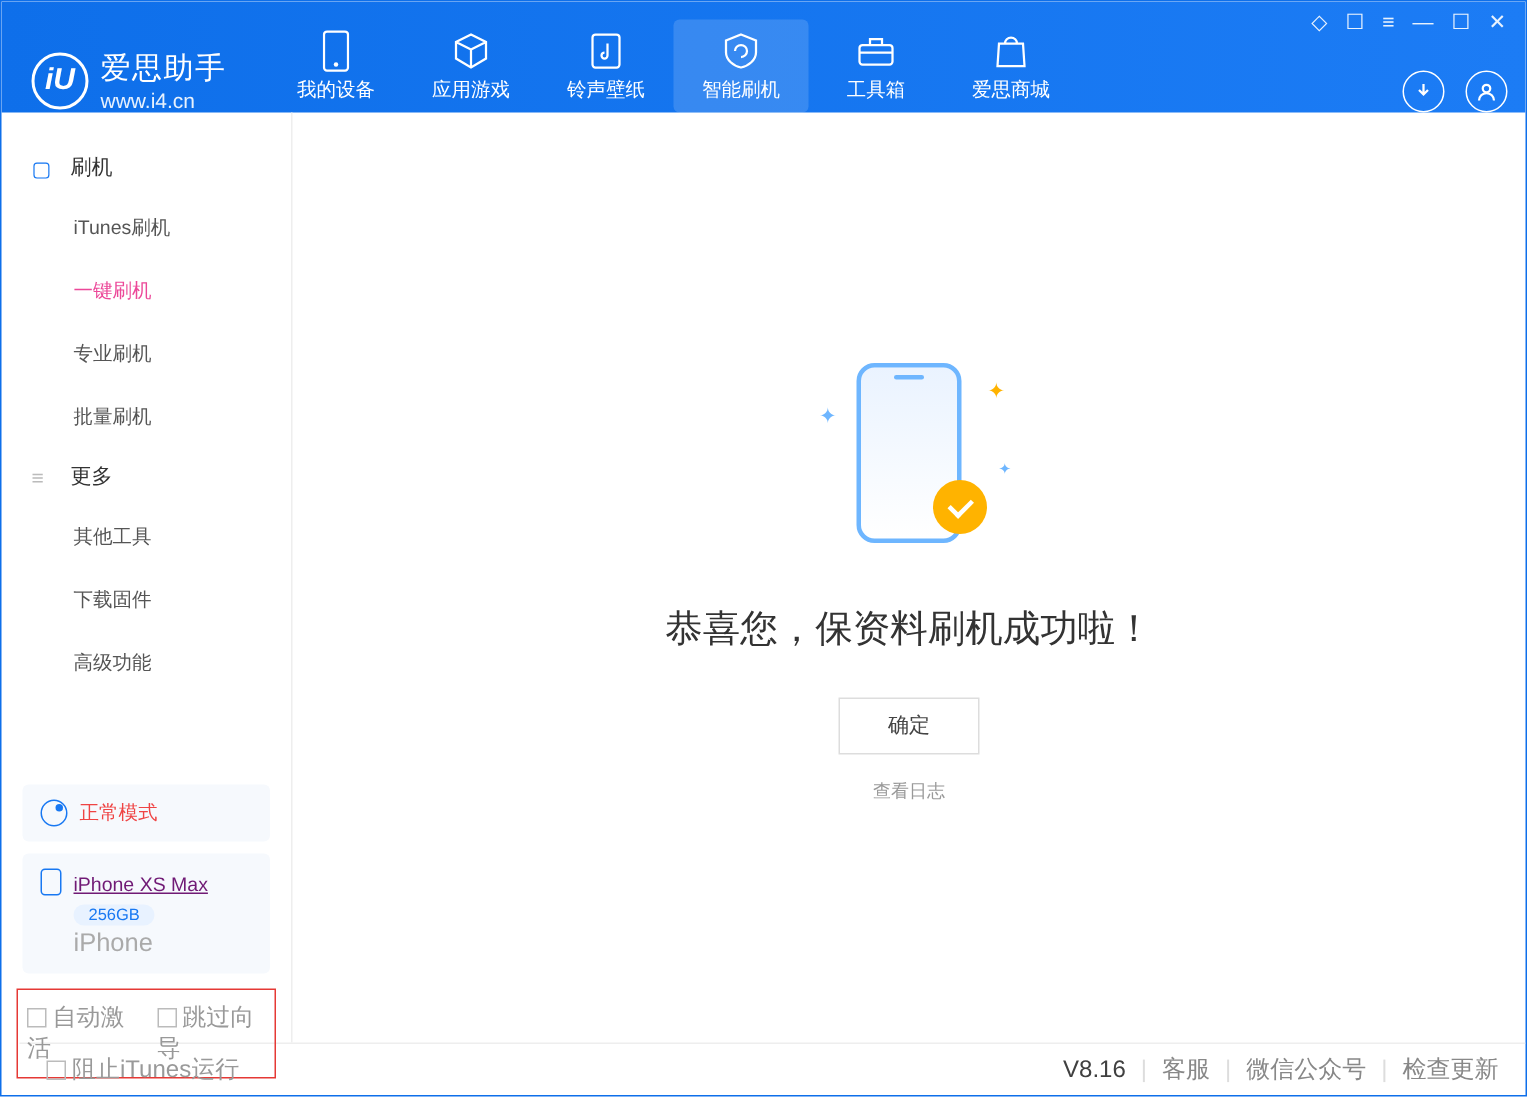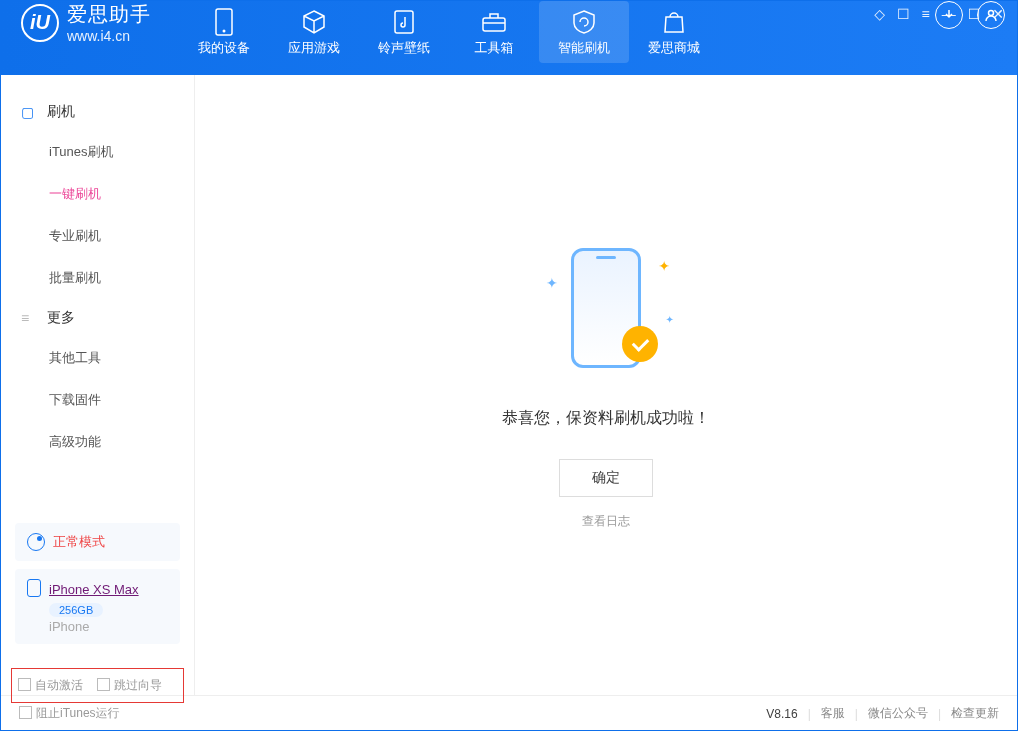--- a/index.html
+++ b/index.html
@@ -1,18 +1,18 @@
 <!DOCTYPE html>
 <html><head>
 <meta charset="utf-8">
 <style>
 * { margin: 0; padding: 0; box-sizing: border-box; font-family: "Microsoft YaHei", Arial, sans-serif; }
 body { background: #fff; width: 1018px; height: 731px; overflow: hidden; border: 1px solid #0e6fea; }
 
-.header { height: 74px; background: linear-gradient(to right, #0e6fea, #1c7cf5); display: flex; align-items: flex-start; padding: 0 12px; color: #fff; }
+.header { height: 74px; background: linear-gradient(to right, #0e6fea, #1c7cf5); display: flex; align-items: flex-end; padding: 0 12px; color: #fff; }
 .logo-area { display: flex; align-items: center; margin-right: 28px; margin-left: 8px; }
 .logo-circle { width: 38px; height: 38px; border: 2px solid #fff; border-radius: 50%; display: flex; align-items: center; justify-content: center; font-weight: bold; font-size: 20px; font-style: italic; }
 .logo-text { margin-left: 8px; }
 .logo-text .cn { font-size: 20px; font-weight: 500; letter-spacing: 1px; }
 .logo-text .url { font-size: 14px; opacity: .9; }
 .nav { display: flex; }
 .nav-item { width: 90px; text-align: center; cursor: pointer; padding: 6px 0; }
 .nav-item.active { background: rgba(255,255,255,0.15); border-radius: 4px; }
 .nav-icon { height: 30px; display: flex; align-items: center; justify-content: center; }
 .nav-label { font-size: 13px; margin-top: 2px; }
@@ -28,40 +28,40 @@
 .sub-item { padding: 12px 20px 12px 48px; cursor: pointer; color: #555; }
 .sub-item.active { color: #ec4899; }
 
 .mode-box, .device-box { margin: 0 14px 8px; background: #f6f9fd; border-radius: 4px; padding: 10px 12px; font-size: 13px; }
 .mode-box { display: flex; align-items: center; color: #ef4444; margin-top: 60px; }
 .mode-ic { width: 18px; height: 18px; border: 1.5px solid #1878f2; border-radius: 50%; margin-right: 8px; position: relative; }
 .mode-ic::after { content: ''; position: absolute; width: 5px; height: 5px; background: #1878f2; border-radius: 50%; top: 2px; right: 2px; }
 .device-box .dev-name { color: #701a75; font-weight: 500; display: flex; align-items: flex-end; text-decoration: underline; }
 .dev-ic { width: 14px; height: 18px; border: 1.5px solid #1878f2; border-radius: 3px; margin-right: 8px; }
 .cap-badge { display: inline-block; background: #e8f2ff; color: #1878f2; border-radius: 10px; padding: 1px 10px; font-size: 11px; margin: 6px 0 2px 22px; }
-.dev-type { color: #aaa; font-size: 13px; margin-left: 22px; }
-
-.red-box { border: 1.5px solid #e53935; margin: 24px 10px 0; padding: 8px 6px; display: flex; gap: 14px; font-size: 12px; color: #999; }
+.dev-type { color: #aaa; font-size: 17px; margin-left: 22px; }
+
+.red-box { border: 1.5px solid #e53935; margin: 10px 10px 0; padding: 8px 6px; display: flex; gap: 14px; font-size: 16px; color: #999; }
 .cb { width: 13px; height: 13px; border: 1px solid #bbb; display: inline-block; margin-right: 4px; vertical-align: -2px; }
 
 .main { flex: 1; display: flex; flex-direction: column; align-items: center; justify-content: center; }
 .illus { position: relative; width: 140px; height: 140px; margin-bottom: 28px; }
 .phone { position: absolute; left: 35px; top: 8px; width: 70px; height: 120px; border: 3px solid #6eb6ff; border-radius: 12px; background: linear-gradient(#eaf3ff, #fff); }
 .phone::before { content: ''; position: absolute; top: 5px; left: 22px; width: 20px; height: 3px; background: #6eb6ff; border-radius: 2px; }
 .badge { position: absolute; right: 18px; bottom: 18px; width: 36px; height: 36px; background: #ffb300; border-radius: 50%; display: flex; align-items: center; justify-content: center; }
 .badge::after { content: ''; width: 12px; height: 7px; border-left: 3px solid #fff; border-bottom: 3px solid #fff; transform: rotate(-45deg); margin-top: -3px; }
 .spark { position: absolute; color: #ffb300; font-size: 14px; }
 .spark.s1 { left: 10px; top: 35px; color: #6eb6ff; }
 .spark.s2 { right: 6px; top: 18px; }
 .spark.s3 { right: 2px; bottom: 55px; color: #6eb6ff; font-size: 10px; }
-.success-text { font-size: 16px; color: #333; margin-bottom: 30px; }
+.success-text { font-size: 25px; color: #333; margin-bottom: 30px; }
 .ok-btn { border: 1px solid #ddd; background: #fff; padding: 9px 32px; font-size: 14px; color: #444; cursor: pointer; margin-bottom: 16px; }
 .log-link { font-size: 12px; color: #999; cursor: pointer; }
 
-.footer { height: 36px; border-top: 1px solid #eee; display: flex; align-items: center; padding: 0 18px; font-size: 12px; color: #999; }
+.footer { height: 36px; border-top: 1px solid #eee; display: flex; align-items: center; padding: 0 18px; font-size: 16px; color: #999; margin-left: 12px; }
 .footer .cb { vertical-align: -2px; }
 .footer-right { margin-left: auto; display: flex; align-items: center; gap: 10px; }
 .footer-right .sep { color: #ddd; }
 .footer-right a { color: #888; cursor: pointer; }
 .ver { color: #404040; }
 </style>
 </head>
 <body>
 
 <div class="win-ctrls">
@@ -101,37 +101,37 @@
     </div>
     <div class="nav-item">
       <div class="nav-icon">
           <svg width="22" height="26" viewBox="0 0 22 26">
             <rect x="2" y="2" width="18" height="22" rx="2" fill="none" stroke="#fff" stroke-width="1.5"></rect>
             <path d="M12 8 L12 16 A2 2 0 1 1 10 14" fill="none" stroke="#fff" stroke-width="1.5"></path>
           </svg>
         </div>
       <div class="nav-label">铃声壁纸</div>
     </div>
+    <div class="nav-item active">
+      <div class="nav-icon">
+          <svg width="26" height="26" viewBox="0 0 26 26">
+            <path d="M13 2 L23 6 L23 14 C23 19 18 23 13 24 C8 23 3 19 3 14 L3 6 Z" fill="none" stroke="#fff" stroke-width="1.5"></path>
+            <path d="M9 13 A4 4 0 1 1 13 17" fill="none" stroke="#fff" stroke-width="1.5"></path>
+          </svg>
+        </div>
+      <div class="nav-label">智能刷机</div>
+    </div>
     <div class="nav-item">
       <div class="nav-icon">
           <svg width="26" height="22" viewBox="0 0 26 22">
             <rect x="2" y="7" width="22" height="13" rx="2" fill="none" stroke="#fff" stroke-width="1.5"></rect>
             <path d="M9 7 L9 3 L17 3 L17 7 M2 12 L24 12" fill="none" stroke="#fff" stroke-width="1.5"></path>
           </svg>
         </div>
       <div class="nav-label">工具箱</div>
-    </div>
-    <div class="nav-item active">
-      <div class="nav-icon">
-          <svg width="26" height="26" viewBox="0 0 26 26">
-            <path d="M13 2 L23 6 L23 14 C23 19 18 23 13 24 C8 23 3 19 3 14 L3 6 Z" fill="none" stroke="#fff" stroke-width="1.5"></path>
-            <path d="M9 13 A4 4 0 1 1 13 17" fill="none" stroke="#fff" stroke-width="1.5"></path>
-          </svg>
-        </div>
-      <div class="nav-label">智能刷机</div>
     </div>
     <div class="nav-item">
       <div class="nav-icon">
           <svg width="22" height="24" viewBox="0 0 22 24">
             <path d="M3 7 L19 7 L20 22 L2 22 Z M7 7 A4 4 0 0 1 15 7" fill="none" stroke="#fff" stroke-width="1.5"></path>
           </svg>
         </div>
       <div class="nav-label">爱思商城</div>
     </div>
   </div>

